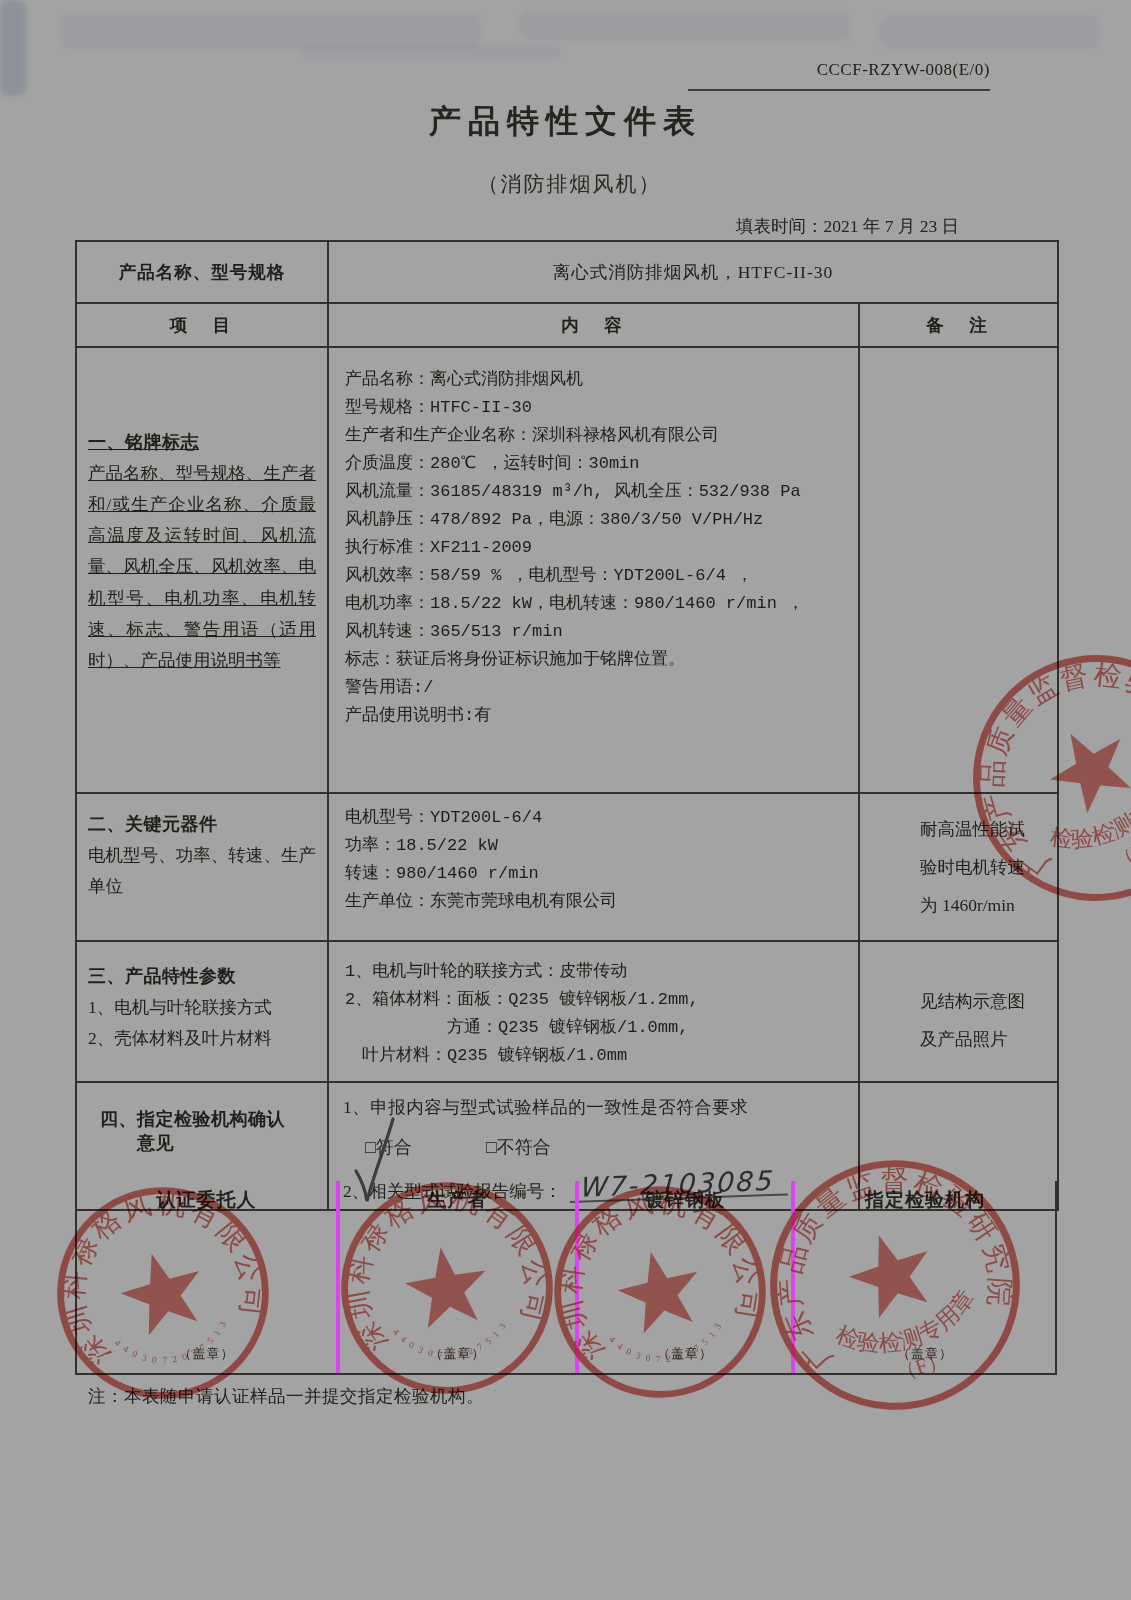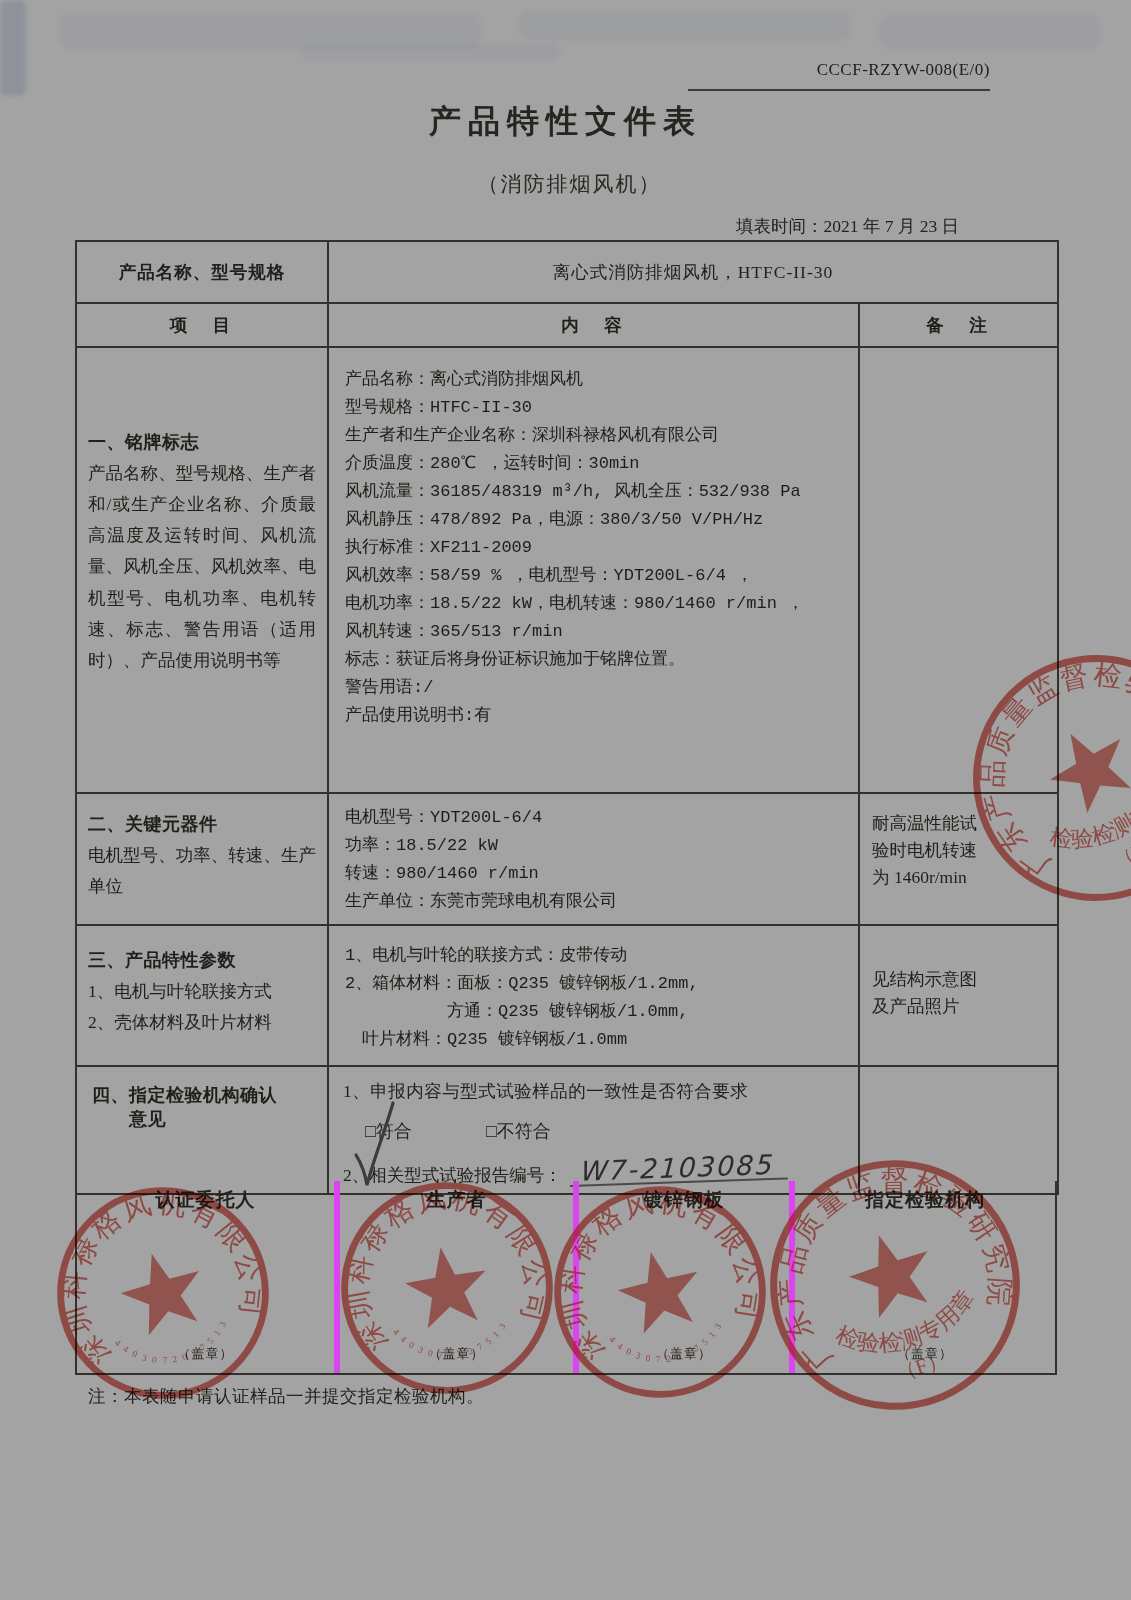--- a/index.html
+++ b/index.html
@@ -36,50 +36,50 @@
     font-size:17.5px;color:#201f19;
   }
   tr.rA{height:62px;} tr.rB{height:44px;} tr.rC{height:446px;}
   tr.rD{height:124px;} tr.rE{height:141px;} tr.rF{height:124px;}
   .prod-label{font-weight:700;font-size:18.5px;letter-spacing:1px;vertical-align:middle !important;text-align:center;}
   .prod-value{font-size:19px;vertical-align:middle !important;text-align:center;letter-spacing:1px;}
   .col-head{font-weight:700;font-size:19px;letter-spacing:4px;vertical-align:middle !important;text-align:center;}
   .item-cell{padding:12px 11px;}
   .item-cell .sec-head{font-weight:700;font-size:18px;letter-spacing:.5px;margin-bottom:4px;white-space:pre-wrap;}
   .item-cell .sec-body{font-size:17.5px;line-height:1.78;text-align:justify;white-space:pre-wrap;}
-  .pad-top-lg{padding-top:82px;}
+  .pad-top-lg{padding-top:82px;text-decoration:underline;}
   .content-cell{padding:18px 16px 8px 16px;}
   .content-text{
     font-family:"Liberation Mono","DejaVu Sans Mono",monospace;
     font-size:17px;line-height:28px;white-space:pre-wrap;color:#1e1d17;
   }
   .remark-cell{padding:16px 12px;}
-  .remark-text{font-size:17.5px;line-height:27px;white-space:pre-wrap;}
+  .remark-text{font-size:17.5px;line-height:38px;white-space:pre-wrap;margin-left:48px;}
   .confirm-item{display:flex;align-items:center;height:100%;}
-  .confirm-item .sec-head{margin:4px;}
+  .confirm-item .sec-head{margin:12px;}
   .confirm-cell{position:relative;padding:12px 14px 6px 14px;}
   .confirm-line1{font-size:17.5px;letter-spacing:.5px;}
   .checkbox-line{margin-top:16px;padding-left:22px;font-size:18px;}
   .checkbox-line .opt{margin-right:74px;}
   .report-line{margin-top:16px;display:flex;align-items:flex-end;font-size:17.5px;}
   .handwriting{
     font-family:"DejaVu Sans",sans-serif;font-style:italic;
     font-size:27px;line-height:26px;color:#2d2c30;letter-spacing:2px;
     border-bottom:2px solid #4a4a4e;padding:0 14px 0 10px;margin-left:8px;
     transform:rotate(-2deg) skewX(-6deg);transform-origin:left bottom;
   }
   .tickmark{position:absolute;left:24px;top:34px;}
   
   .sig-grid{
     position:absolute;left:75px;top:1181px;width:982px;height:194px;
     display:grid;grid-template-columns:263px 239px 216px 1fr;
     border:2px solid #32312c;border-top:none;box-sizing:border-box;
   }
   .sig-cell{
-    border-right:6px solid #d946ef;display:flex;flex-direction:column;
+    border-right:4px solid #d946ef;display:flex;flex-direction:column;
     align-items:center;justify-content:space-between;padding:6px 0 10px 0;box-sizing:border-box;
   }
   .sig-cell:last-child{border-right:none;}
   .sig-title{font-size:19px;font-weight:700;letter-spacing:1px;color:#23221c;}
   .seal-label{font-size:13px;letter-spacing:1px;color:#26251f;}
   
   .footer-note{position:absolute;left:88px;top:1384px;font-size:17.5px;letter-spacing:.5px;color:#23221c;}
   
   .stamp{position:absolute;mix-blend-mode:multiply;opacity:.82;pointer-events:none;}
   .stamp .ring{fill:none;stroke:#d7544b;}

